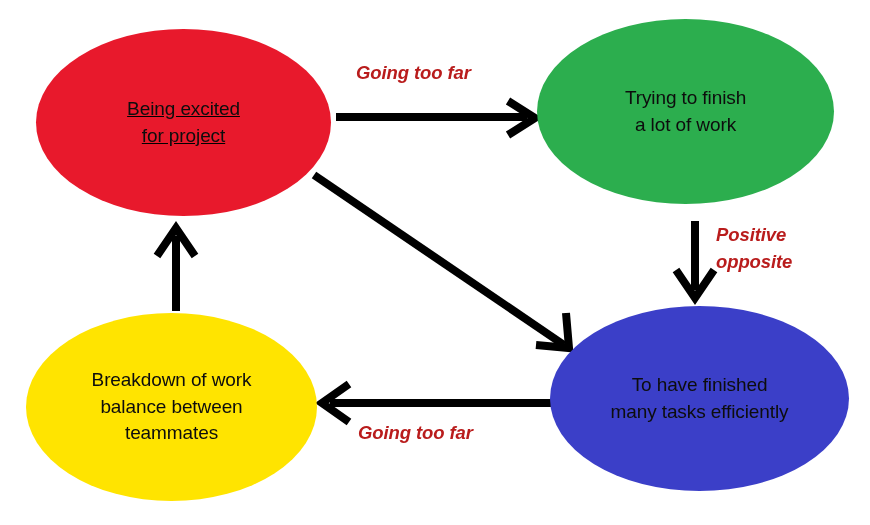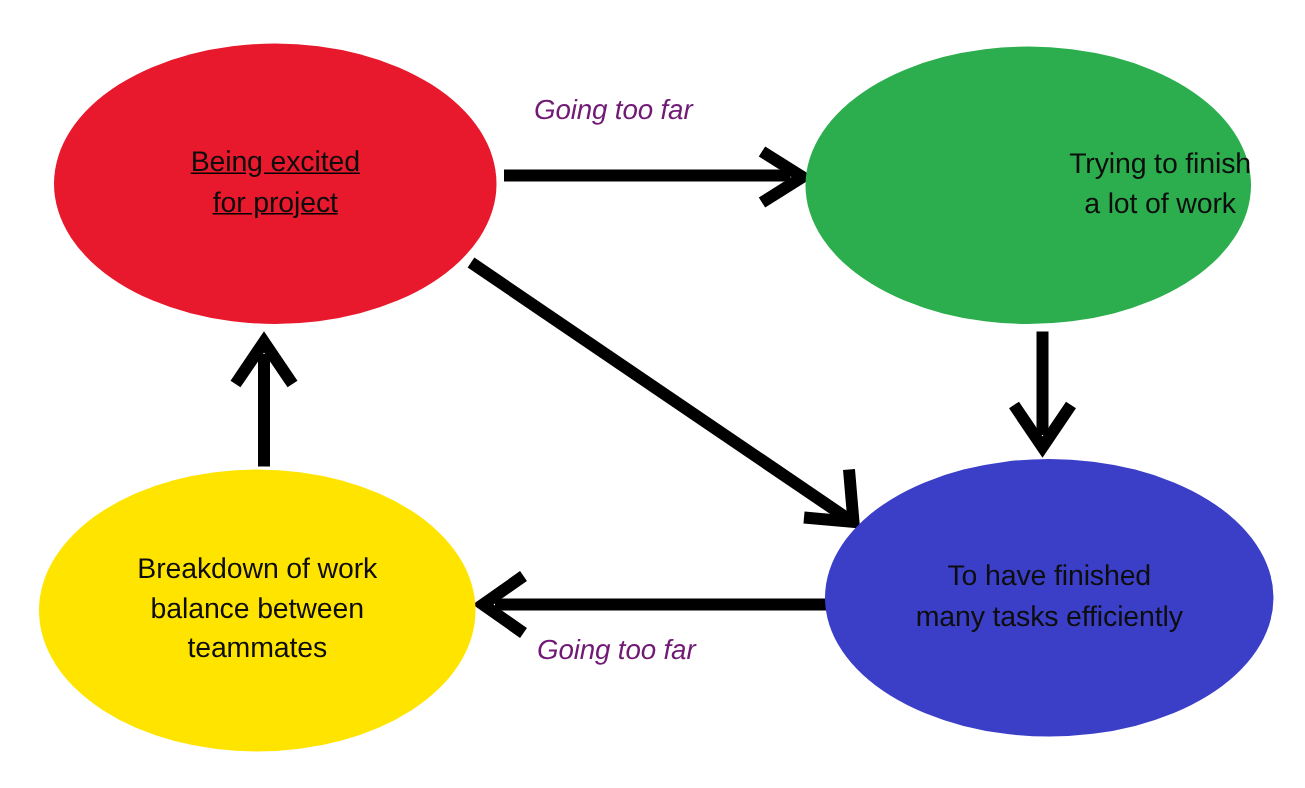--- a/index.html
+++ b/index.html
@@ -39,27 +39,28 @@
     color: #0d0d0d;
     white-space: pre-line;
     letter-spacing: -0.1px;
   }
   .edge-label {
     position: absolute;
     font-family: "Liberation Sans", sans-serif;
     font-style: italic;
     font-size: 18.5px;
     line-height: 1.45;
-    color: #701a75;
+    color: #b91c1c;
     white-space: pre-line;
     letter-spacing: -0.1px;
+    font-weight: bold;
   }
   
   #node-excited   { left: 36px;  top: 29px;  width: 295px; height: 187px; }
-  #node-trying    { left: 537px; top: 31px;  width: 297px; height: 185px; justify-content: flex-end; }
+  #node-trying    { left: 537px; top: 19px;  width: 297px; height: 185px; }
   #node-breakdown { left: 26px;  top: 313px; width: 291px; height: 188px; }
   #node-finished  { left: 550px; top: 306px; width: 299px; height: 185px; }
 
   
   #label-going-too-far-top { left: 356px; top: 60px;  }
   #label-positive-opposite { left: 716px; top: 222px; }
   #label-good-supplement   { left: 347px; top: 249px; }
   #label-experiences       { left: 38px;  top: 241px; }
   #label-going-too-far-bot { left: 358px; top: 420px; }
 </style>
@@ -112,18 +113,20 @@
   </div>
 
   <div class="node" id="node-breakdown" style="background:#FFE400;">
     <span class="node-label">Breakdown of work
 balance between
 teammates</span>
   </div>
 
   <div class="edge-label" id="label-going-too-far-top">Going too far</div>
 
+  <div class="edge-label" id="label-positive-opposite">Positive
+opposite</div>
 
 
   <div class="edge-label" id="label-going-too-far-bot">Going too far</div>
 
 
 </div>
 
 </body></html>

